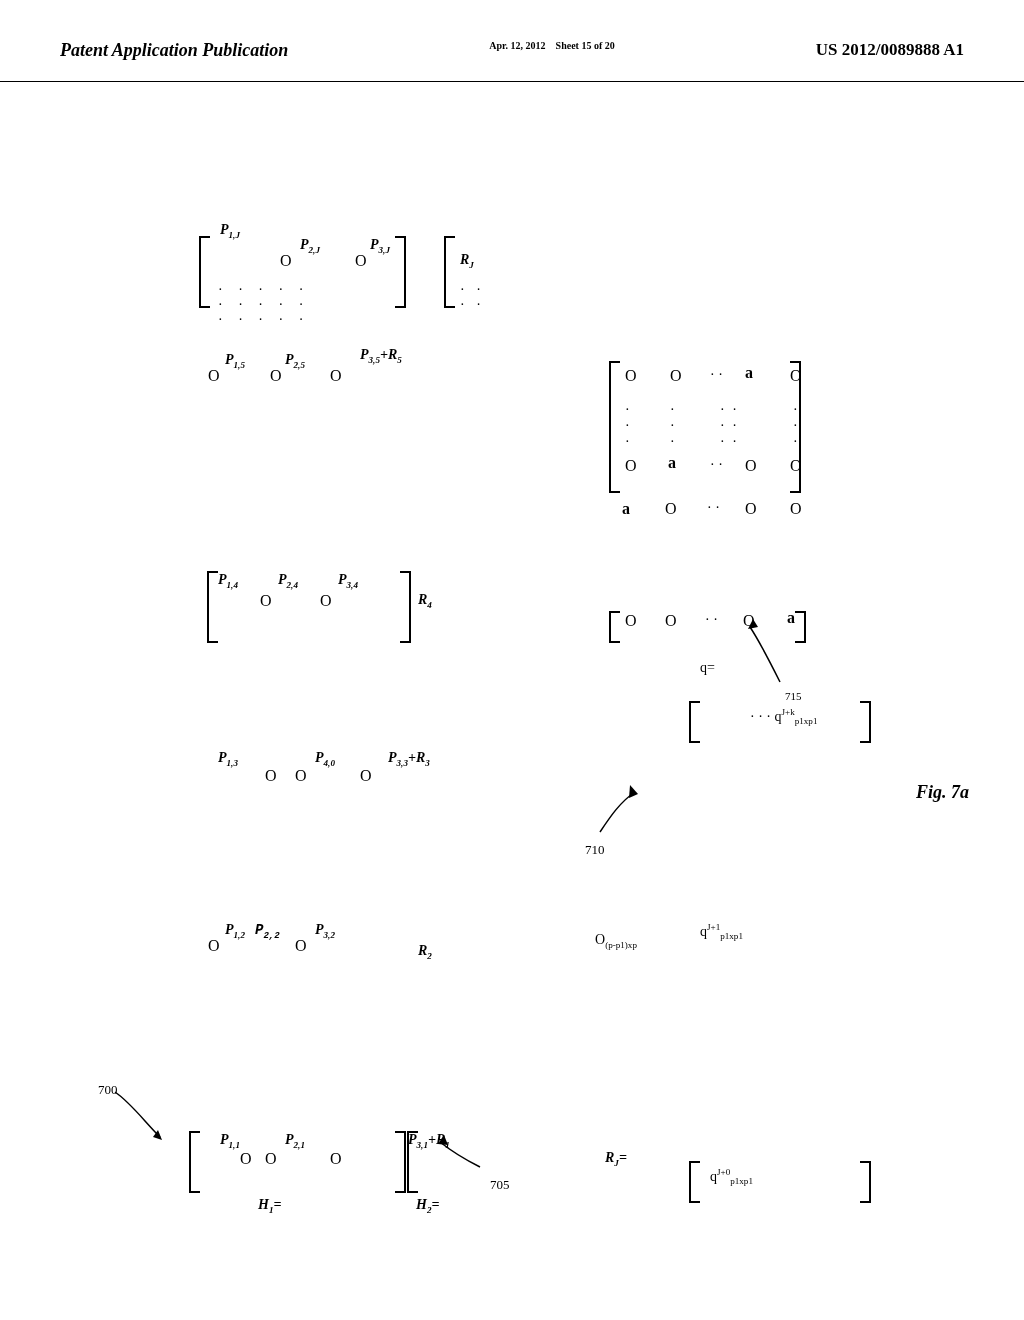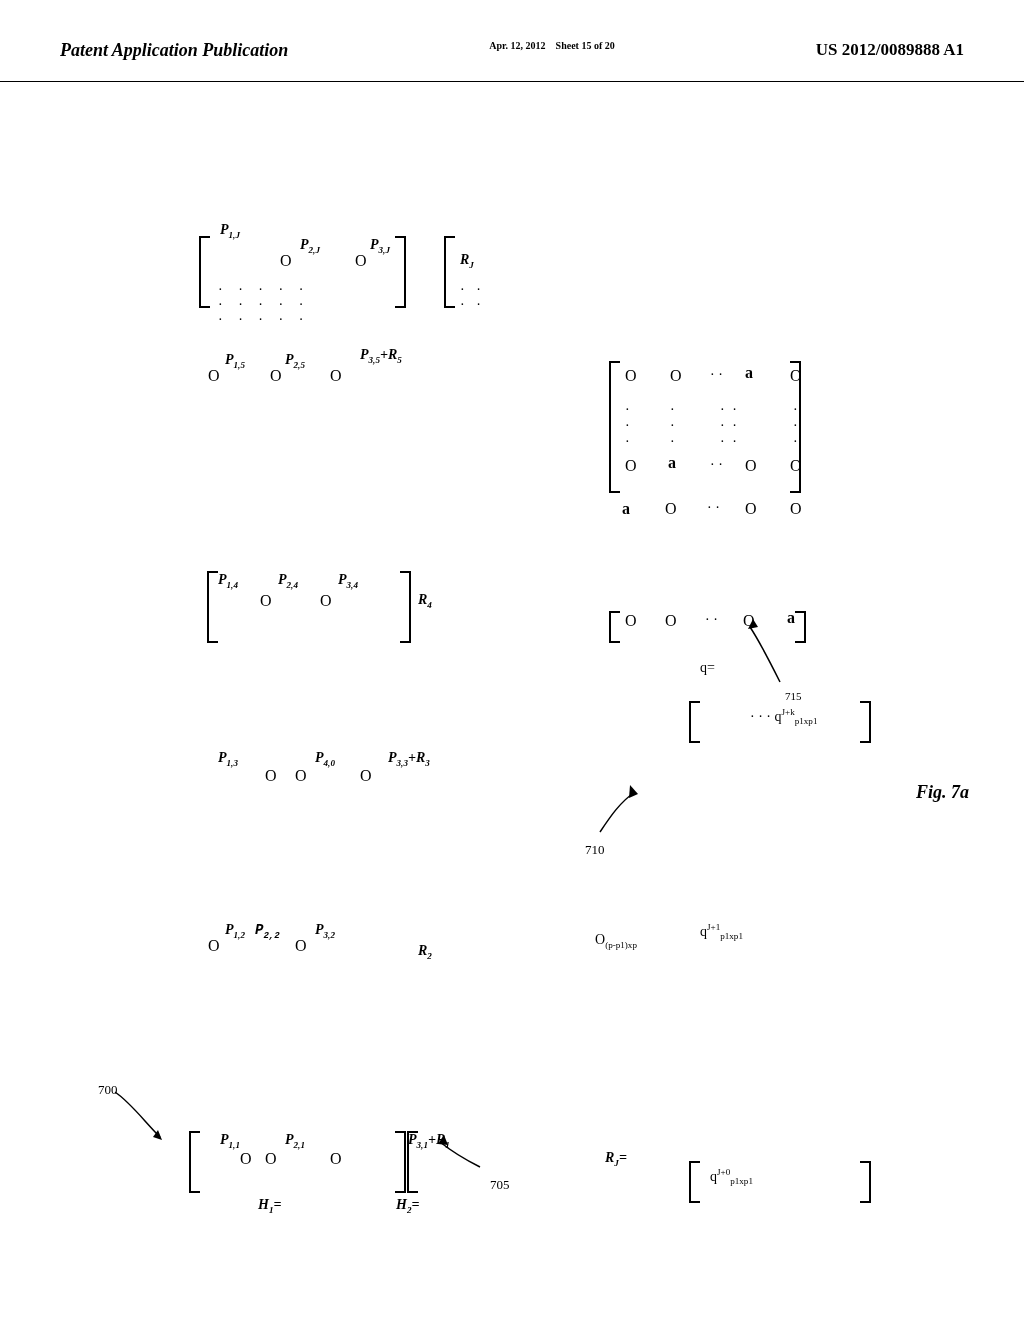--- a/index.html
+++ b/index.html
@@ -198,21 +198,21 @@
   <div class="math-text bold-italic" style="left:200px; top:1050px;margin-left:20px;">P<sub>1,1</sub></div>
   <div class="math-text" style="left:240px; top:1068px; font-size:16px;">O</div>
   <div class="math-text" style="left:265px; top:1068px; font-size:16px;">O</div>
   <div class="math-text bold-italic" style="left:285px; top:1050px;">P<sub>2,1</sub></div>
   <div class="math-text" style="left:330px; top:1068px; font-size:16px;">O</div>
 
   <div class="math-text bold-italic" style="left:258px; top:1115px;">H<sub>1</sub>=</div>
 
   <div class="math-text bold-italic" style="left:408px; top:1050px;">P<sub>3,1</sub>+R<sub>1</sub></div>
 
-  <div class="math-text bold-italic" style="left:396px; top:1115px;text-align:right;">H<sub>2</sub>=</div>
+  <div class="math-text bold-italic" style="left:416px; top:1115px;text-align:right;">H<sub>2</sub>=</div>
 
   <div class="math-text bold-italic" style="left:605px; top:1068px;">R<sub>J</sub>=</div>
 
   <div class="math-text" style="left:625px; top:285px; font-size:16px;">O</div>
   <div class="math-text" style="left:670px; top:285px; font-size:16px;">O</div>
   <div class="math-text" style="left:710px; top:285px; font-size:14px;">· ·</div>
 
   <div class="math-text" style="left:745px; top:282px; font-size:16px; font-weight:bold;">a</div>
   <div class="math-text" style="left:790px; top:285px; font-size:16px;">O</div>
 

